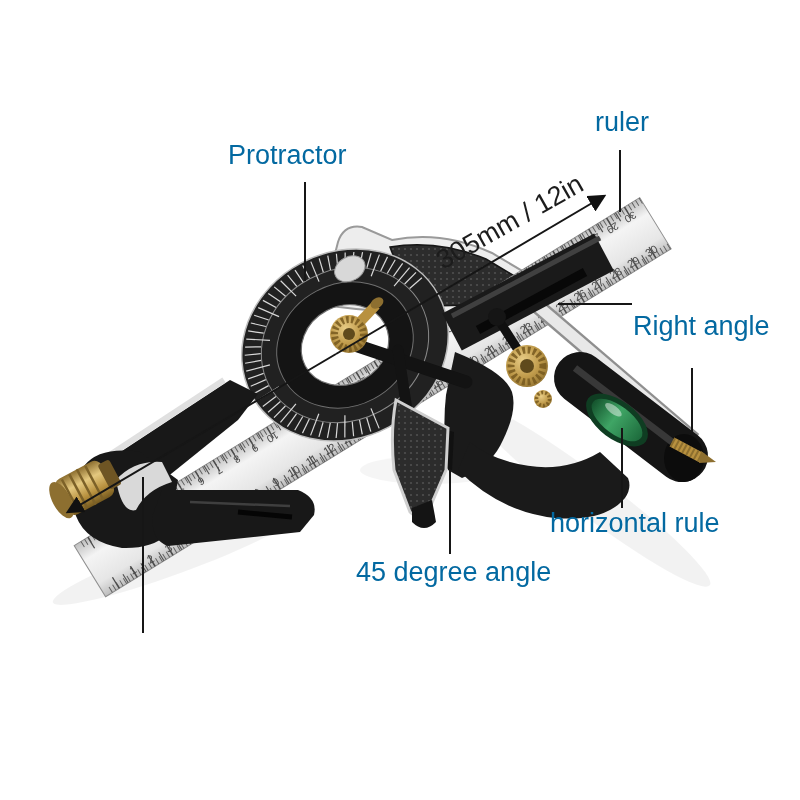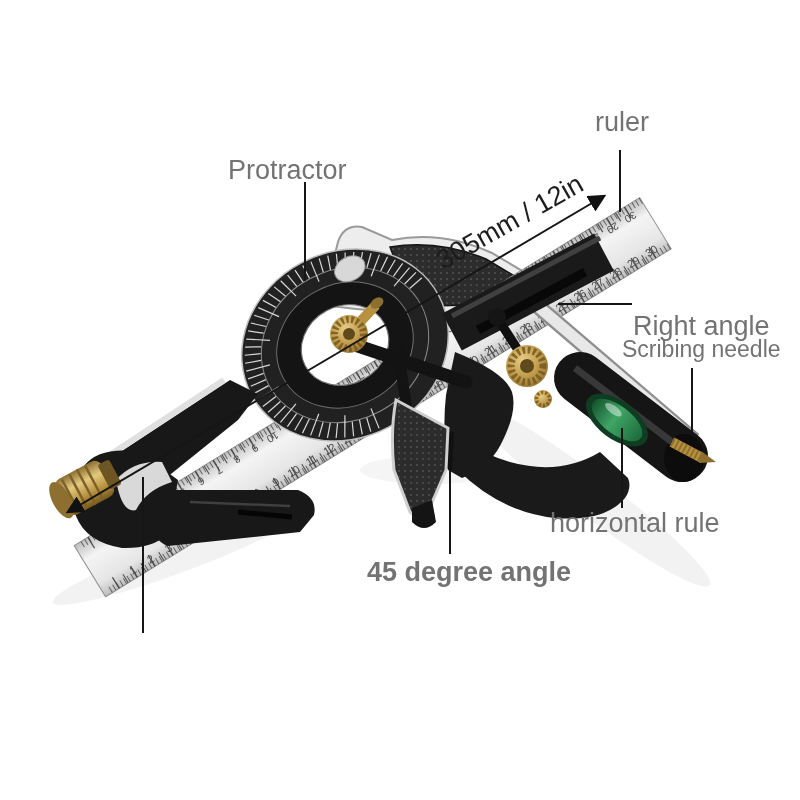--- a/index.html
+++ b/index.html
@@ -1,19 +1,19 @@
 <!DOCTYPE html>
 <html style="--label-text: #1c1c1c; --callout-line: #161616; --body-black: #1a1a1a; --steel-light: #f2f2f2; --steel-mid: #d9d9d9; --steel-dark: #9a9a9a; --brass: #b8913f; --brass-dark: #7c6128; --level-green: #2f8f55; --level-green-dark: #14532d;"><head>
 <meta charset="utf-8">
 <style>
   html,body{margin:0;padding:0;}
   #stage{position:relative;width:800px;height:800px;background:#ffffff;overflow:hidden;
          font-family:"Liberation Sans", sans-serif;}
   #art{position:absolute;left:0;top:0;}
-  .callout-label{position:absolute;color:#737373;font-size:27px;white-space:nowrap;line-height:1.1;}
+  .callout-label{position:absolute;color:#0369a1;font-size:27px;white-space:nowrap;line-height:1.1;}
   .small{font-size:23px;}
   .big{font-size:29px;}
   text{font-family:"Liberation Sans", sans-serif;}
 </style>
 </head>
 <body>
 
 <div id="stage">
 
 <svg id="art" width="800" height="800" viewBox="0 0 800 800">
@@ -700,20 +700,19 @@
     <line x1="622" y1="428" x2="622" y2="508"></line>
     <line x1="450" y1="470" x2="450" y2="554"></line>
     <line x1="143" y1="477" x2="143" y2="633"></line>
     <line x1="336" y1="354" x2="68" y2="512" marker-end="url(#ah)"></line>
     <line x1="336" y1="354" x2="604" y2="196" marker-end="url(#ah)"></line>
   </g>
 
   <text x="443" y="270" transform="rotate(-29.5 443 270)" font-size="27" fill="#1c1c1c">305mm / 12in</text>
 </svg>
 
-<div class="callout-label" style="left:228px;top:156px;">Protractor</div>
+<div class="callout-label" style="left:228px;top:141px;">Protractor</div>
 <div class="callout-label" style="left:595px;top:108px;">ruler</div>
 <div class="callout-label" style="left:633px;top:286px;margin-top:26px;">Right angle</div>
-<div class="callout-label small" style="left:622px;top:337px;">Scribing needle</div>
 <div class="callout-label" style="left:550px;top:509px;text-align:center;">horizontal rule</div>
-<div class="callout-label" style="left:367px;top:558px;font-weight:bold;">45 degree angle</div>
+<div class="callout-label" style="left:356px;top:558px;">45 degree angle</div>
 
 </div>
 
 </body></html>

